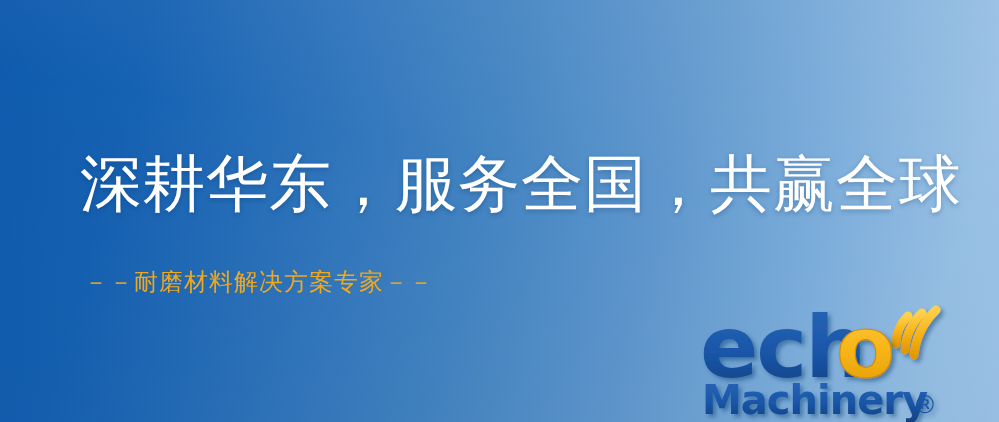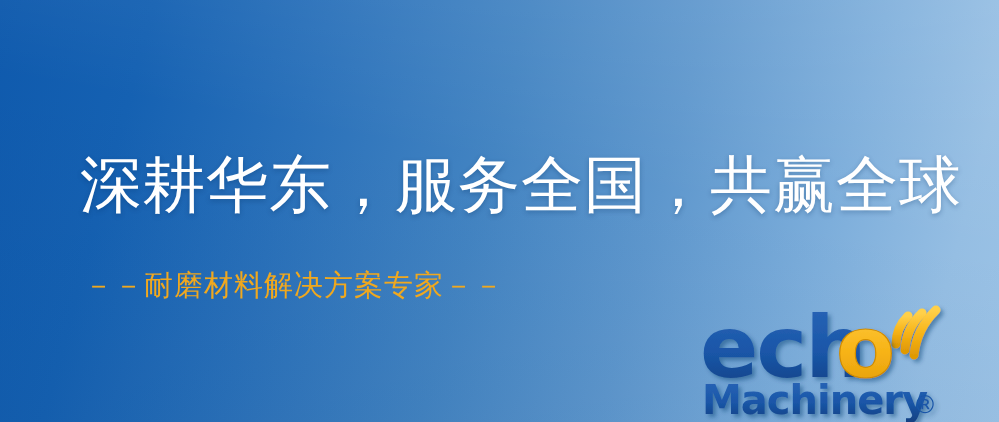--- a/index.html
+++ b/index.html
@@ -32,36 +32,36 @@
     inset: 0;
     background: linear-gradient(190deg, rgba(255,255,255,0.10) 0%, rgba(255,255,255,0.0) 42%, rgba(0,40,90,0.06) 100%);
     pointer-events: none;
   }
 
   .headline {
     position: absolute;
     left: 80px;
     top: 152px;
     color: #ffffff;
-    font-family: Liberation Sans, sans-serif;
+    font-family: Liberation Serif, serif;
     font-size: 62px;
     line-height: 1.05;
     letter-spacing: 1px;
     white-space: nowrap;
     text-shadow: 0 2px 5px rgba(0, 45, 95, 0.30);
     z-index: 3;
   }
 
   .subhead {
     position: absolute;
     left: 84px;
     top: 266px;
     color: #f0a81e;
     font-family: Liberation Sans, sans-serif;
-    font-size: 29px;
+    font-size: 24px;
     letter-spacing: 1px;
     white-space: nowrap;
     z-index: 3;
   }
 
   
   .logo {
     position: absolute;
     left: 700px;
     top: 292px;

